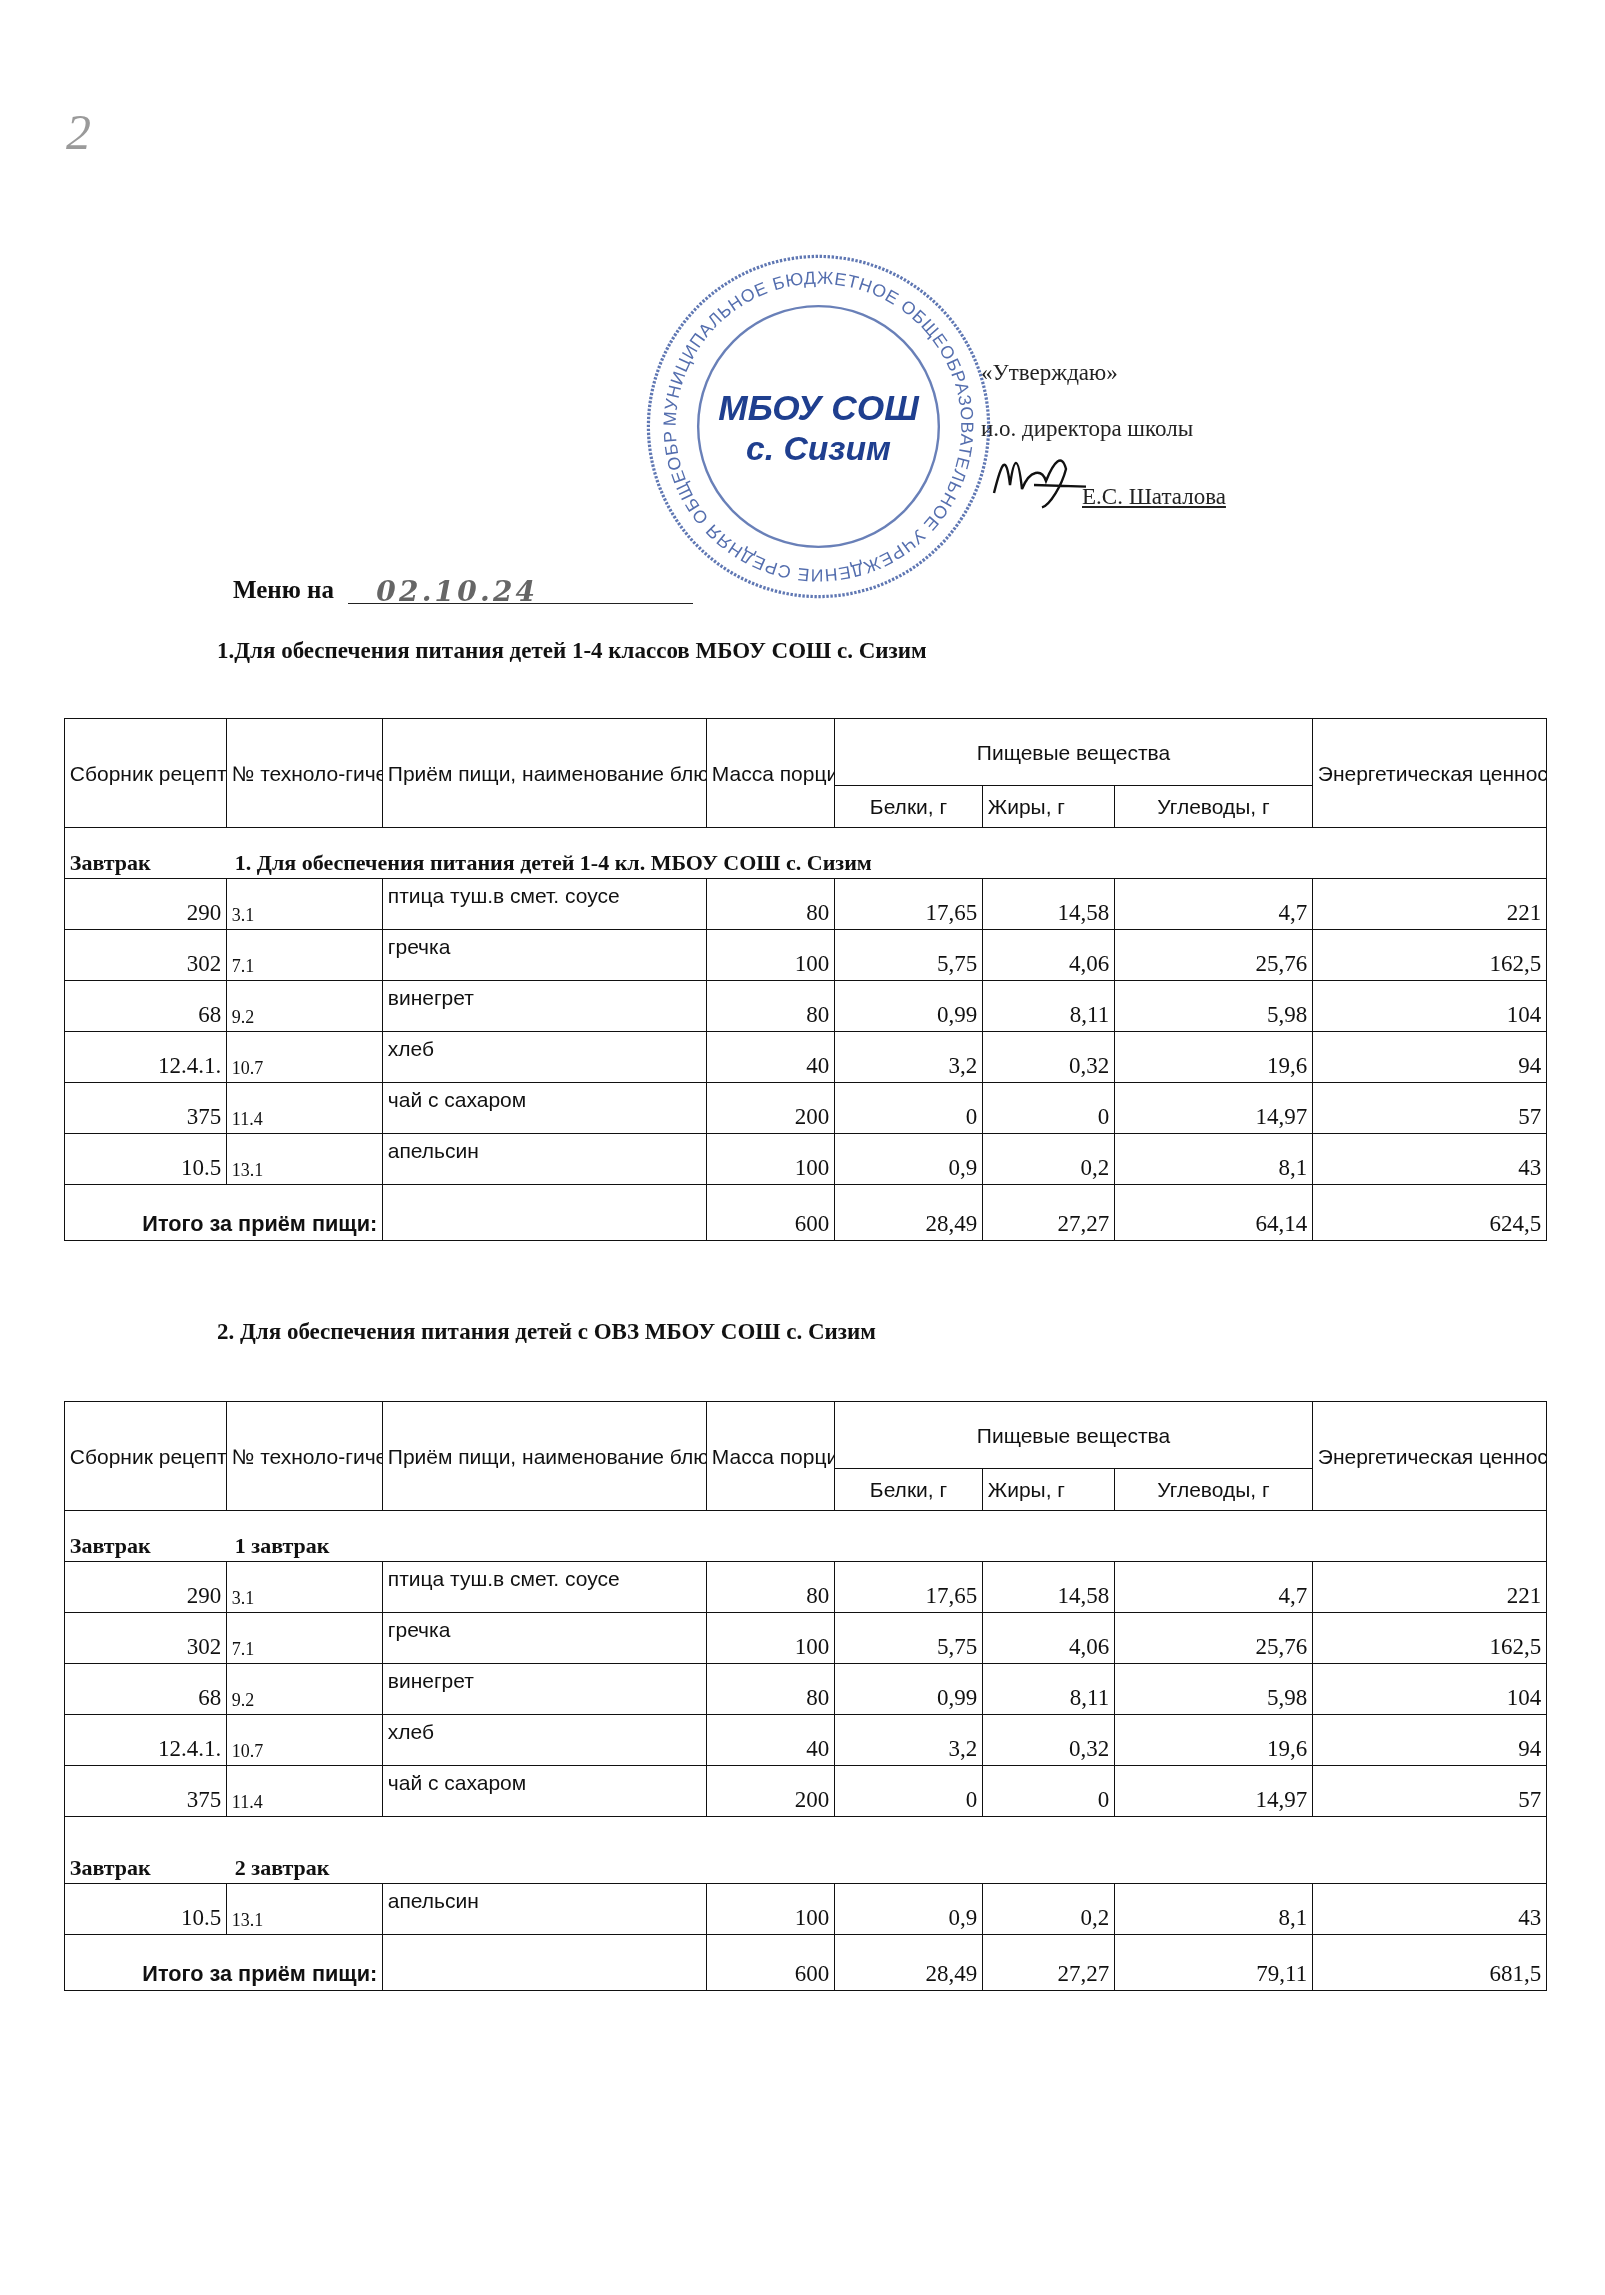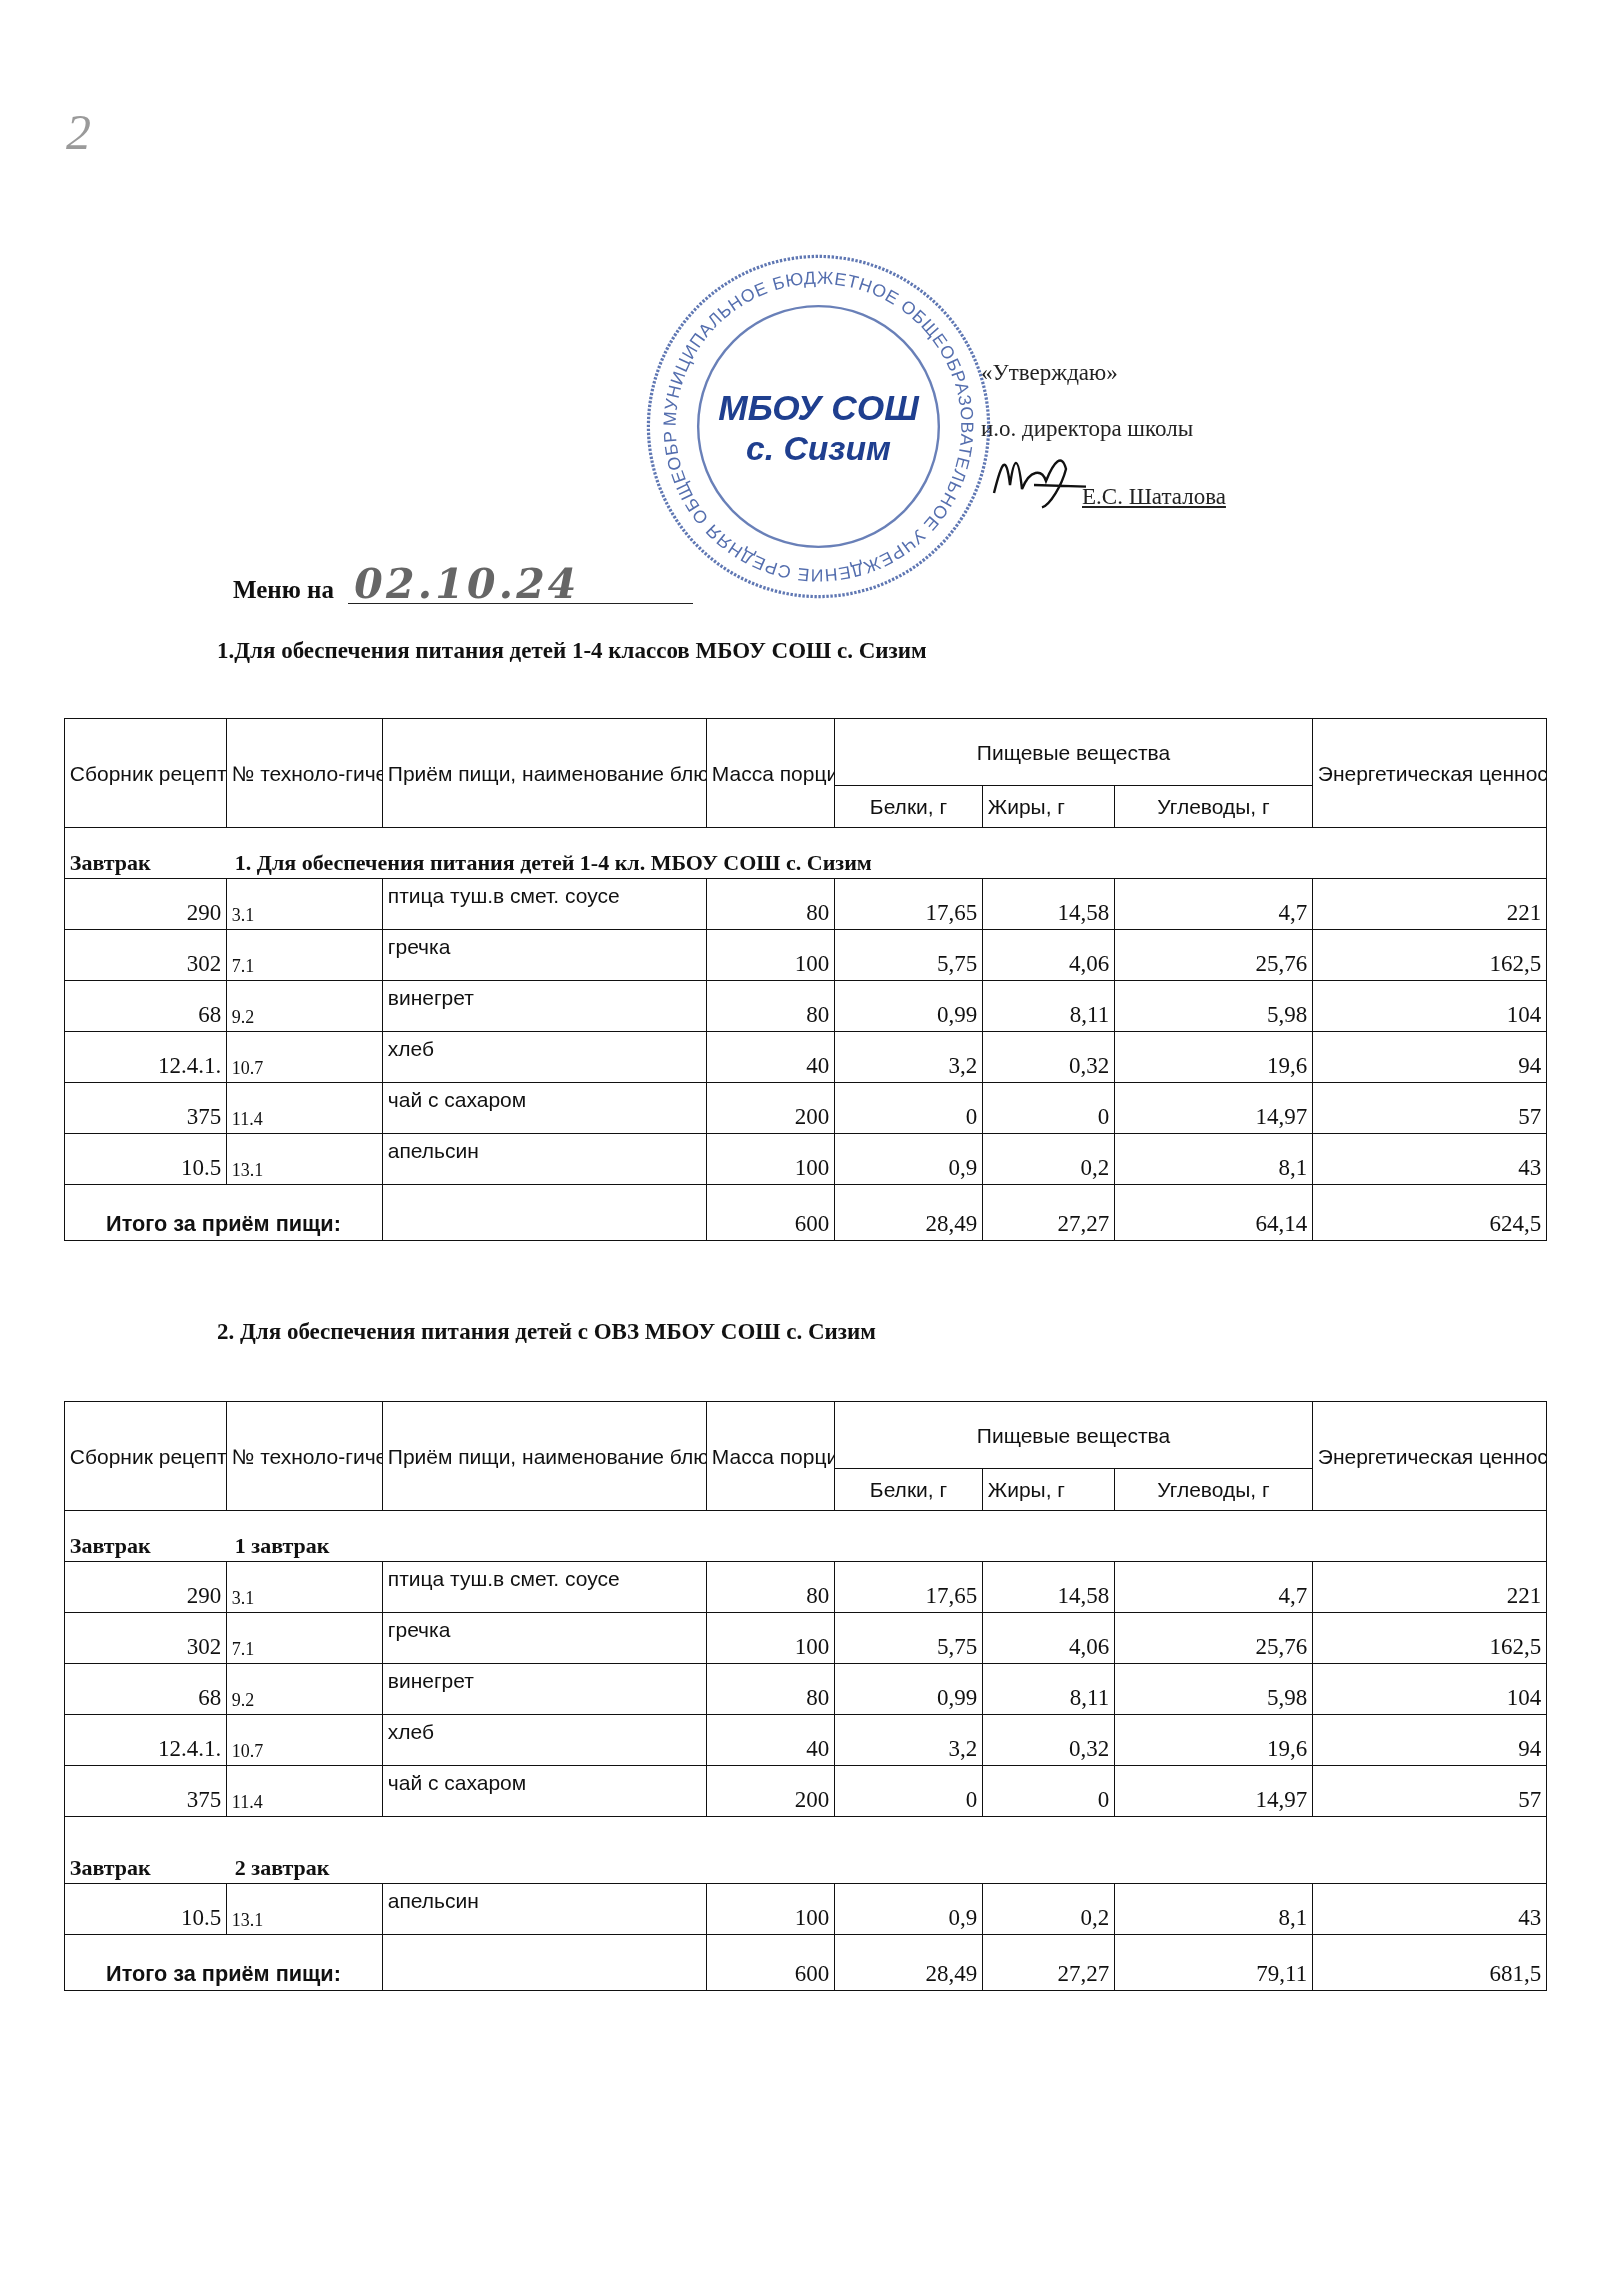--- a/index.html
+++ b/index.html
@@ -13,37 +13,37 @@
   .stamp svg { width:100%; height:100%; }
 
   .approve { left:981px; font-family:"Liberation Serif", serif; font-size:23px; color:#222; }
   .approve.l1 { top:360px; }
   .approve.l2 { top:416px; }
   .approve.l3 { top:484px; left:1082px;text-decoration:underline; }
   .sign { left:986px; top:437px; width:120px; height:72px; }
 
   .menu-title { left:233px; top:576px; font-size:25px; font-weight:bold; font-family:"Liberation Serif", serif; }
   .menu-date { display:inline-block; width:345px; border-bottom:1.6px solid #222; margin-left:8px; position:relative; height:27px; vertical-align:bottom; }
-  .menu-date span { position:absolute; left:6px; bottom:-4.8px; font-family:"DejaVu Serif", serif; font-style:italic; font-size:41px; color:#666; letter-spacing:3.2px; }
+  .menu-date span { position:absolute; left:28px; bottom:-4.8px; font-family:"DejaVu Serif", serif; font-style:italic; font-size:28px; color:#666; letter-spacing:3.2px; }
 
   .section-title { left:217px; font-size:23px; font-weight:bold; font-family:"Liberation Serif", serif;margin-top:12px; }
   .section-title.s1 { top:626px; }
   .section-title.s2 { top:1307px; }
 
   table.menu { position:absolute; left:64px; border-collapse:collapse; table-layout:fixed;
                font-family:"Liberation Sans", sans-serif; font-size:21px; }
   table.menu td, table.menu th { border:1.6px solid #111; padding:0 4.8px; overflow:hidden; white-space:nowrap; }
   table.menu th { font-weight:normal; text-align:center; line-height:27px; font-family:"Liberation Sans", sans-serif; }
   table.menu .num { text-align:right; vertical-align:bottom; padding-bottom:3.2px; font-family:"Liberation Serif", serif; font-size:23px; }
   table.menu .code { text-align:left; vertical-align:bottom; padding-bottom:3.2px; font-family:"Liberation Serif", serif; font-size:18px; }
   table.menu .dish { text-align:left; vertical-align:top; padding-top:4.8px; }
   table.menu td.group { border-left:1.6px solid #111; border-right:1.6px solid #111; text-align:left; vertical-align:bottom;
                         font-family:"Liberation Serif", serif; font-weight:bold; font-size:22px; padding-bottom:1.6px; }
   table.menu td.group .gtag { display:inline-block; width:165px; }
-  table.menu td.total-label { text-align:center; vertical-align:bottom; font-family:"Liberation Sans", sans-serif; font-weight:bold; font-size:21.7px; padding-bottom:3.2px; border-right:none; }
+  table.menu td.total-label { text-align:right; vertical-align:bottom; font-family:"Liberation Sans", sans-serif; font-weight:bold; font-size:21.7px; padding-bottom:3.2px; border-right:none; }
   table.menu td.total-mid { }
   .t1 { top:718px; width:1483px; }
   .t2 { top:1401px; width:1483px; }
   .h-top { height:67px; }
   .h-sub { height:42px; }
   .sub-left { text-align:left !important; }
   .row65 { height:51px; }
   .rowg { height:51px; }
 </style>
 </head>

